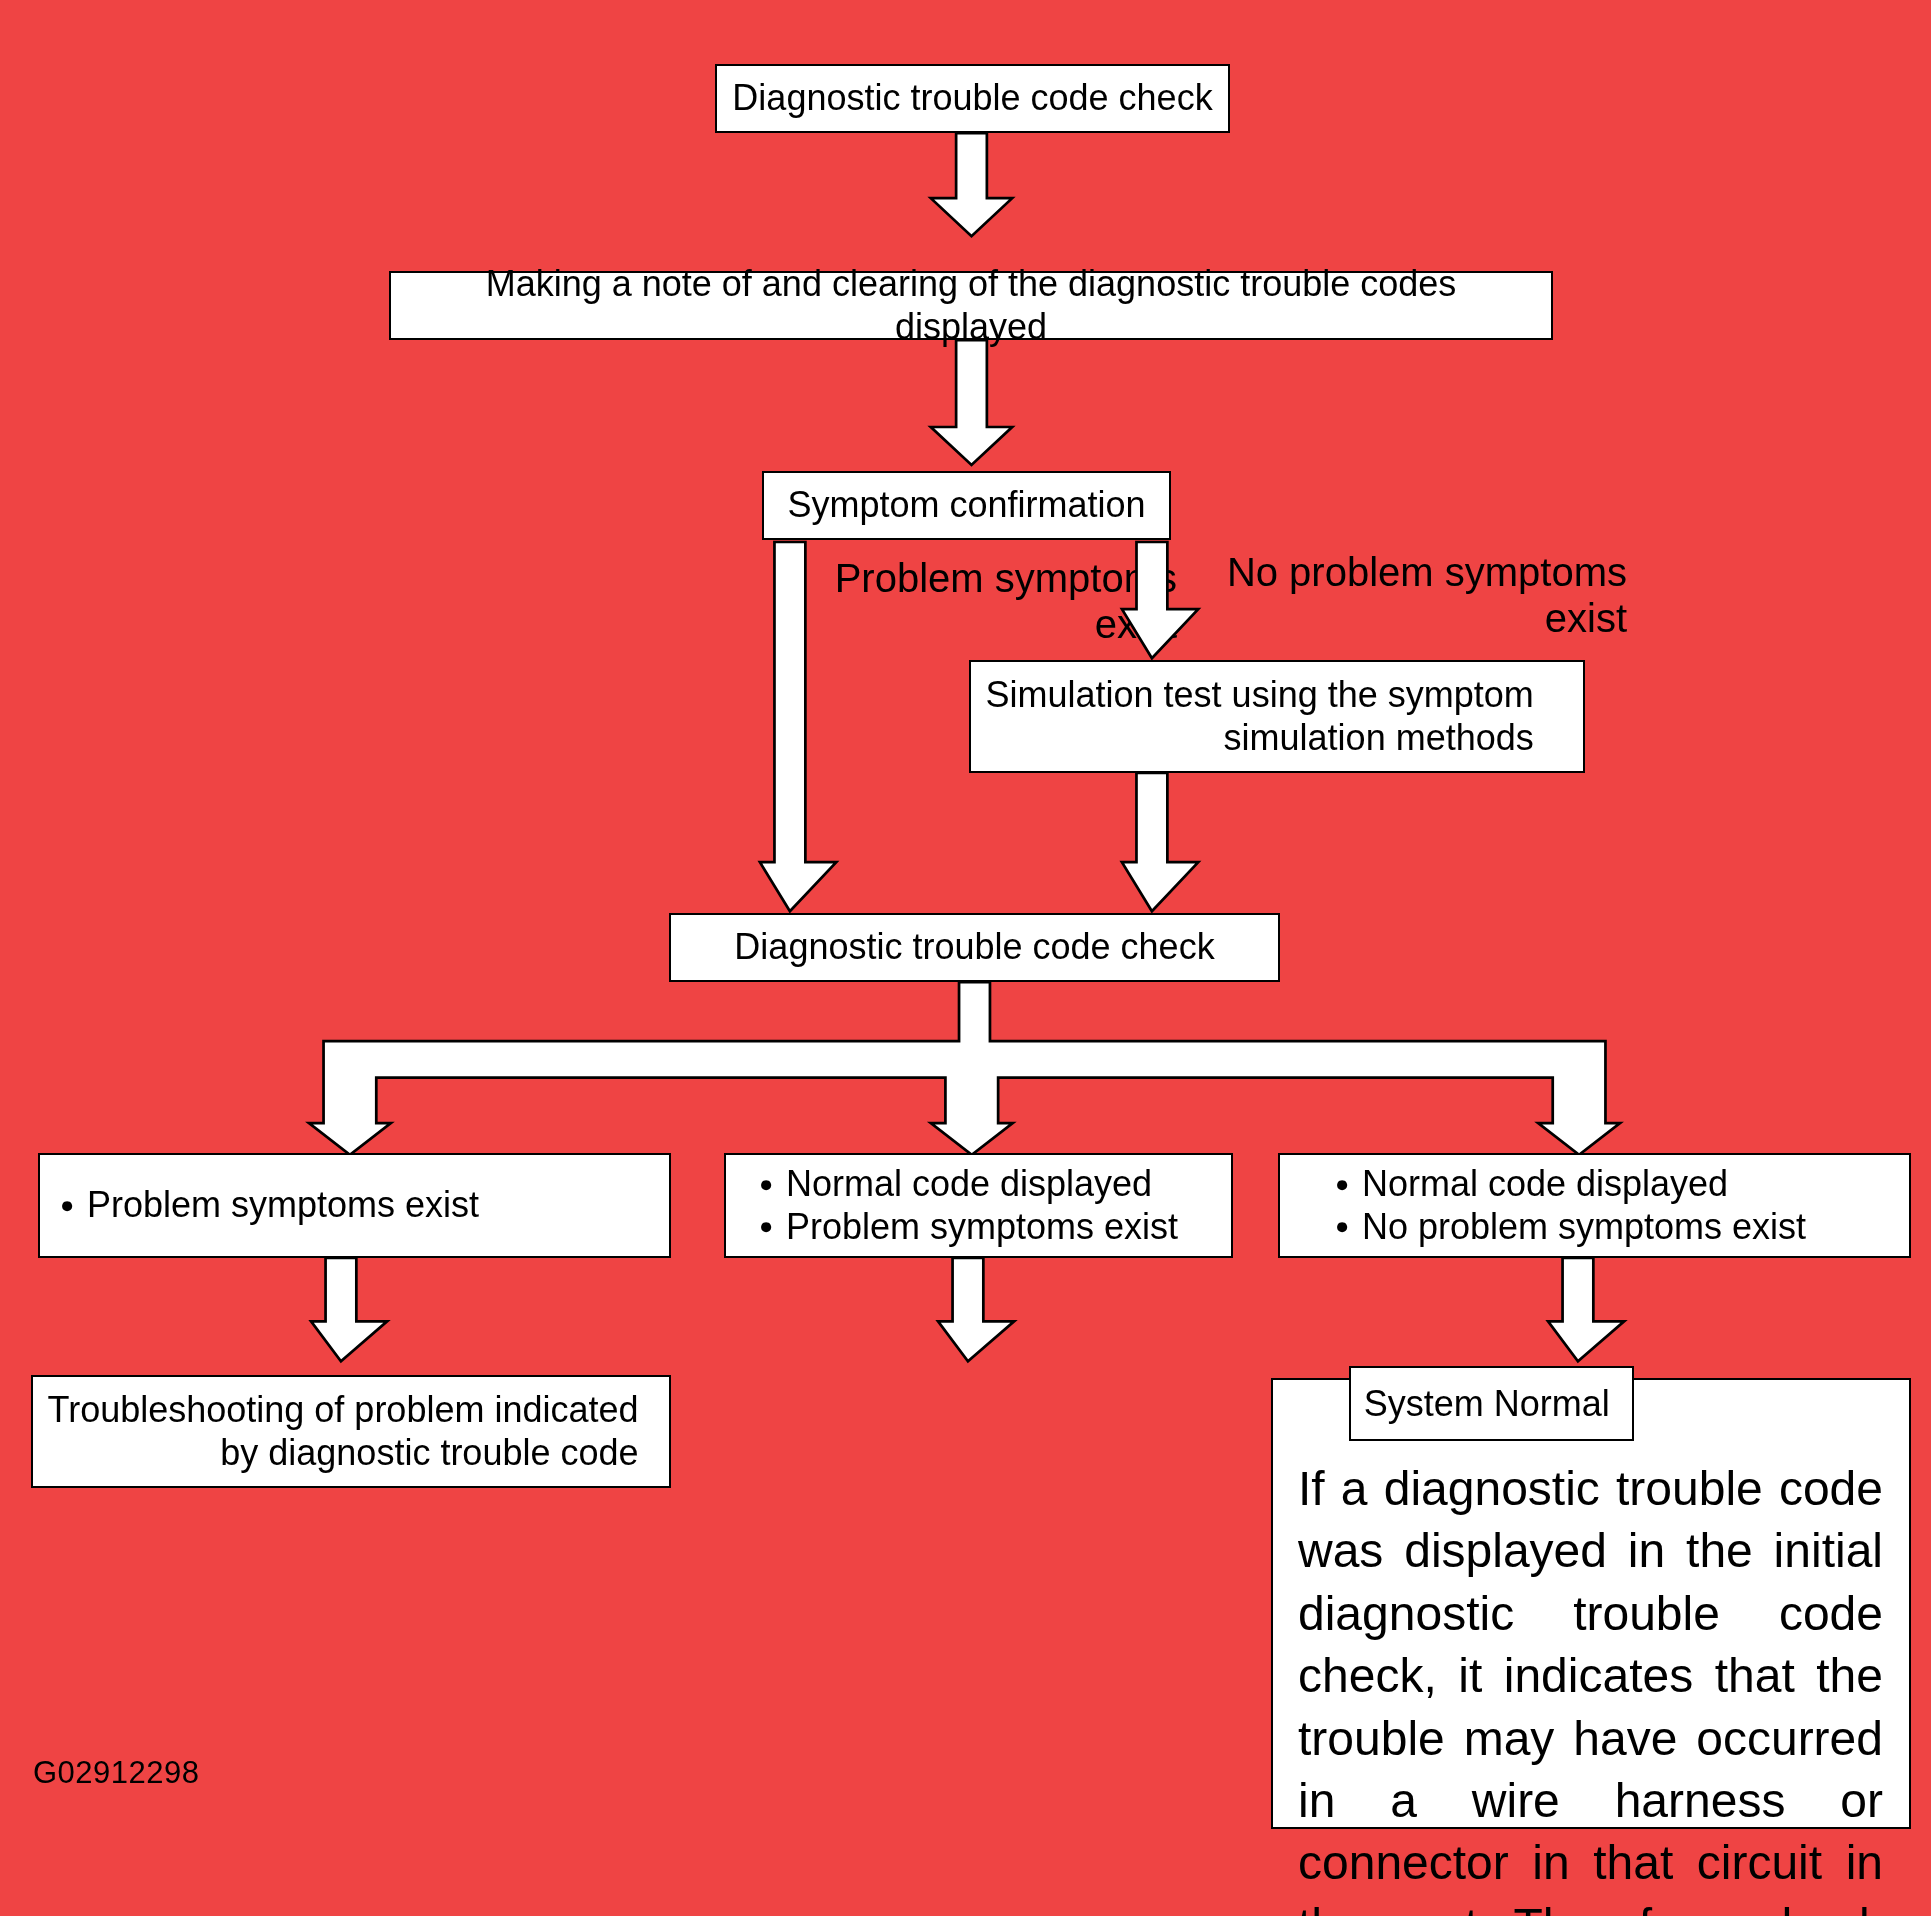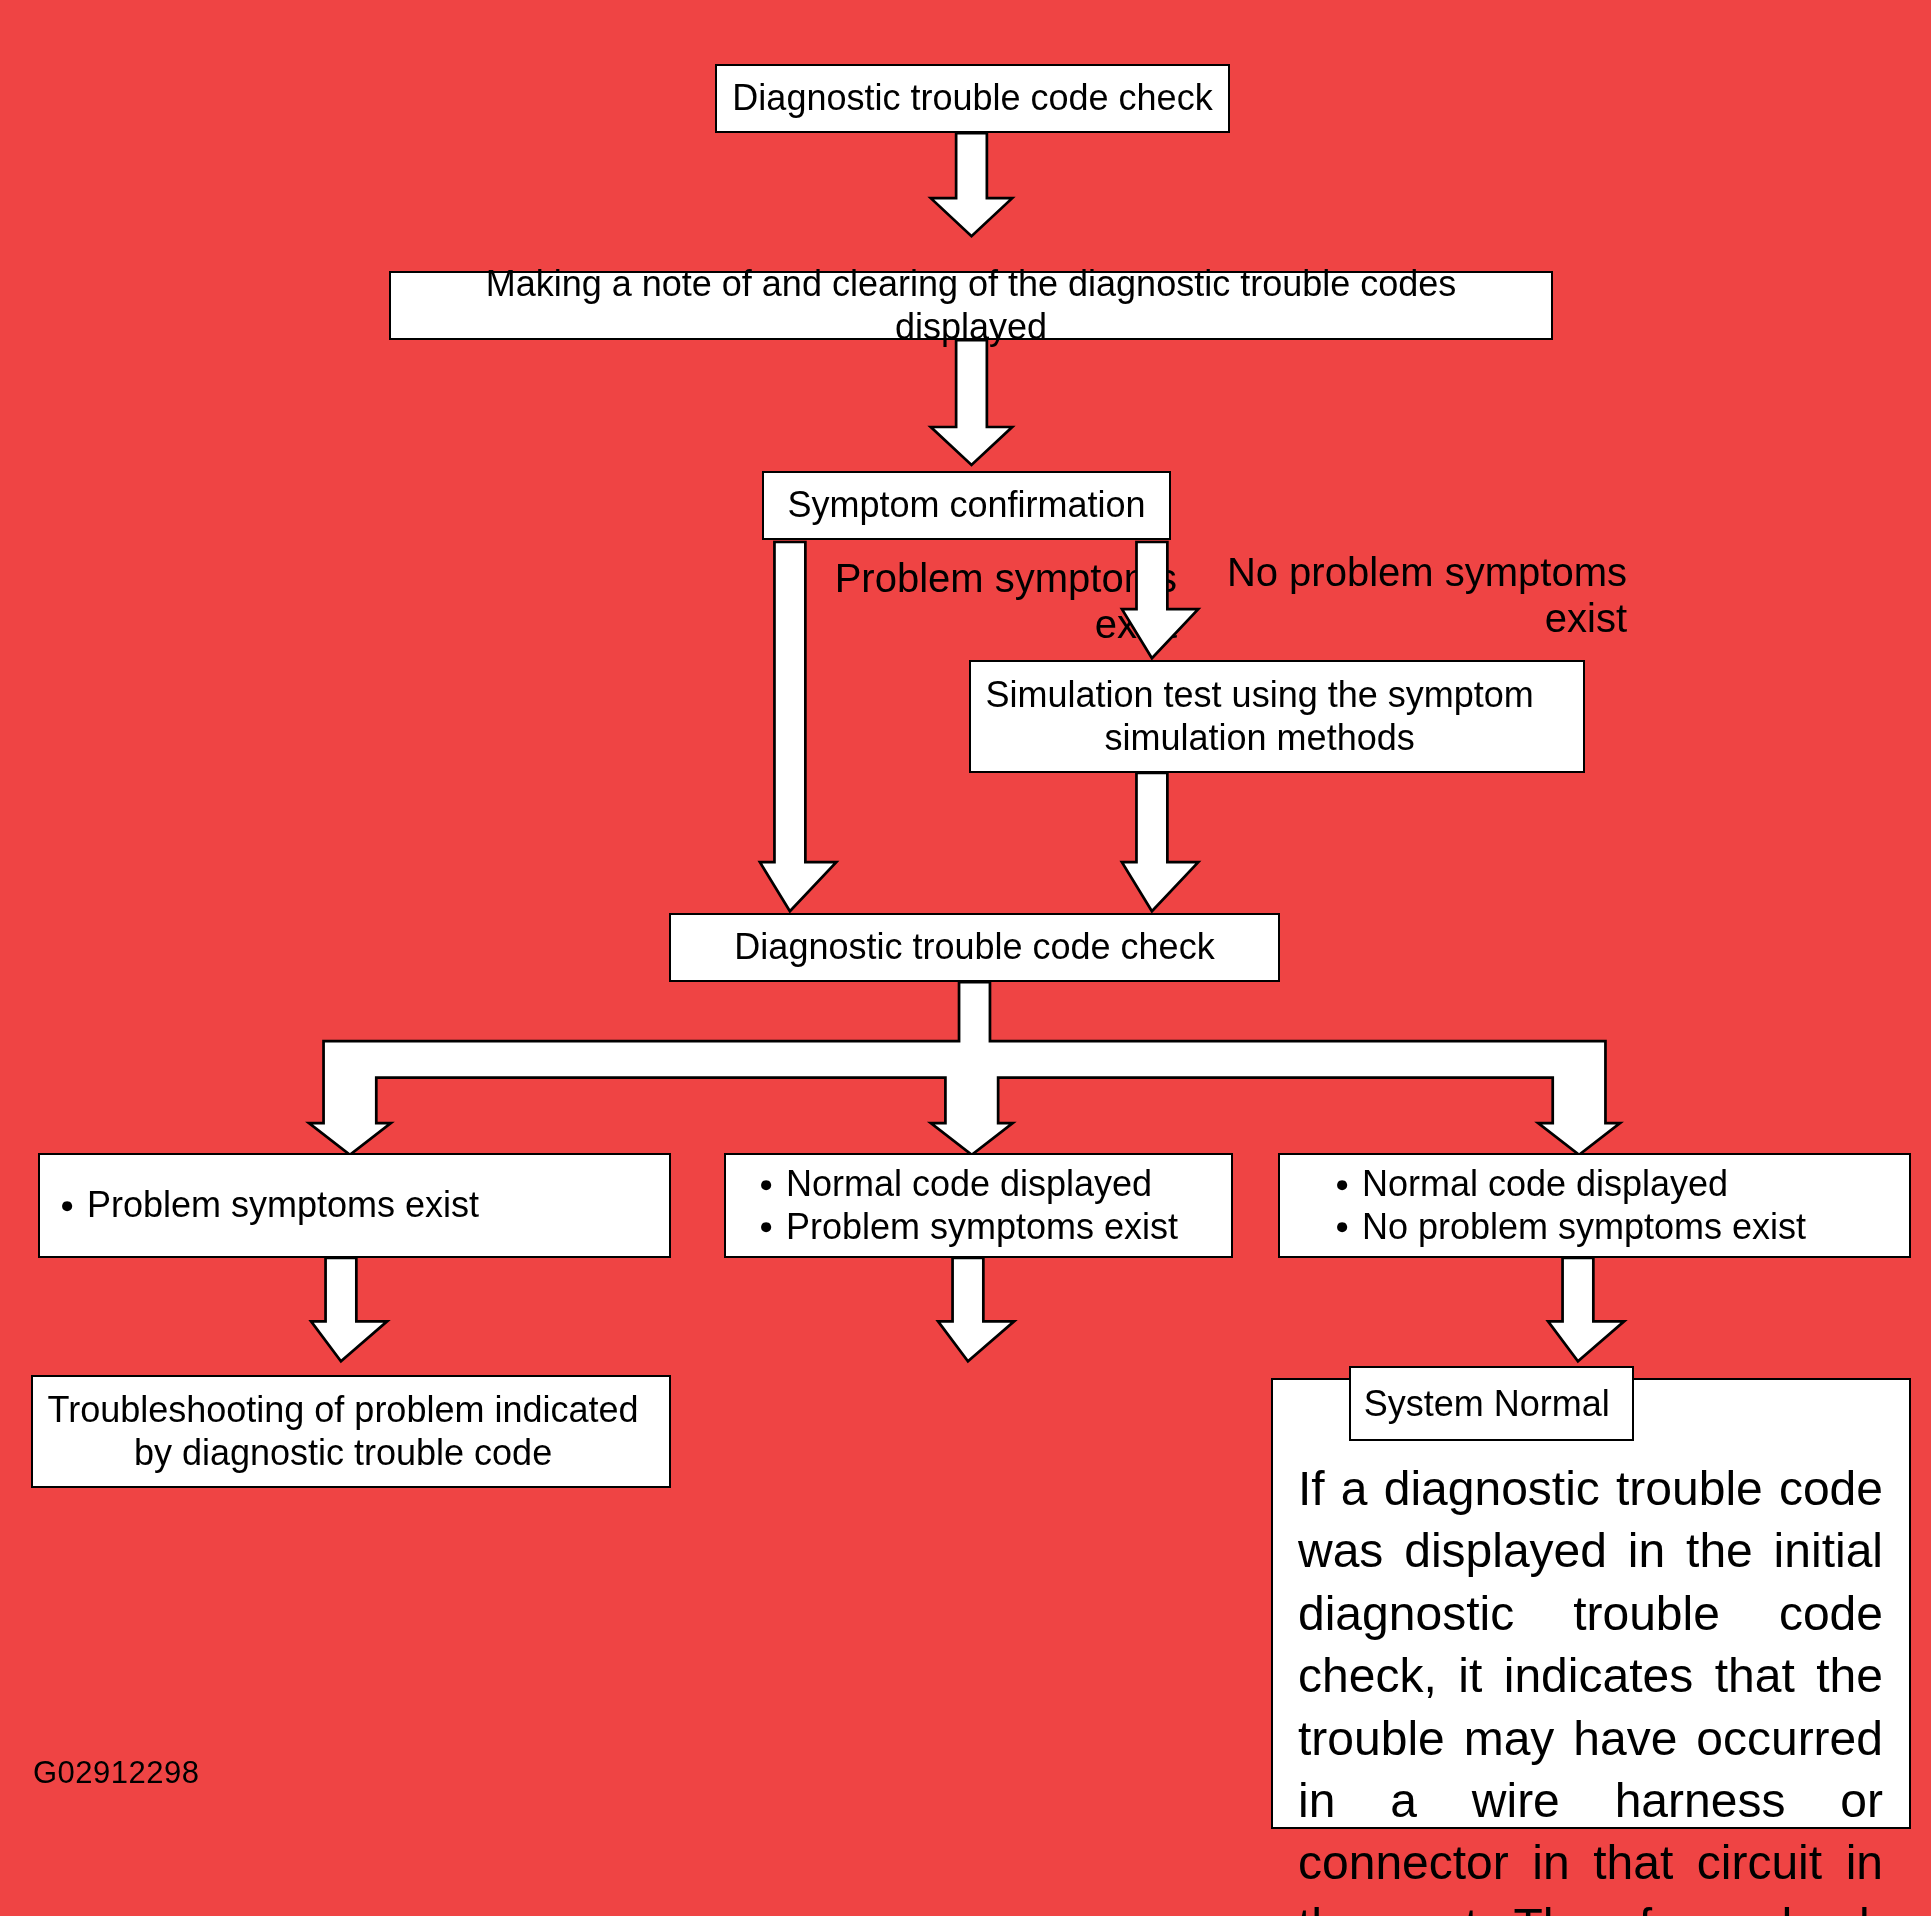--- a/index.html
+++ b/index.html
@@ -27,21 +27,21 @@
     background: #ffffff;
     display: flex;
     flex-direction: column;
     justify-content: center;
     font-size: 36px;
     line-height: 1.18;
     padding: 7.3px 14.5px;
     white-space: pre-line;
   }
   .node.center { align-items: center; text-align: center; }
-  .node.left   { align-items: flex-start; text-align: center; }
+  .node.left   { align-items: flex-start; text-align: right; }
 
   .bullet-line {
     display: block;
     white-space: nowrap;
   }
   .bullet-line::before {
     content: "\25CF";
     font-size: 23.6px;
     vertical-align: 0.18em;
     margin-right: 12.7px;

